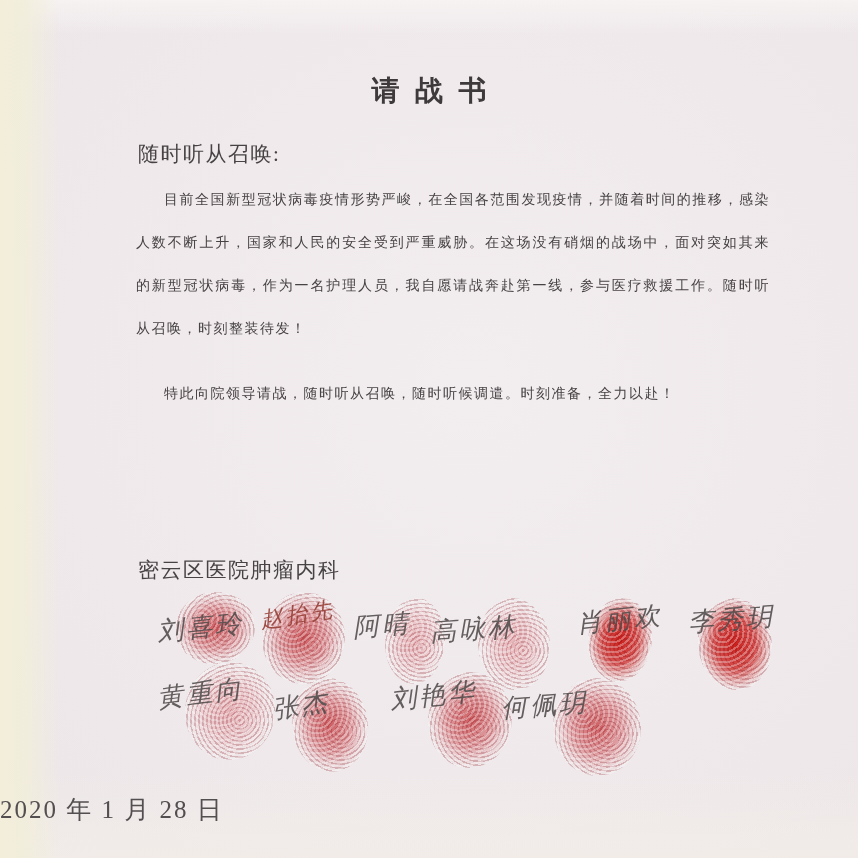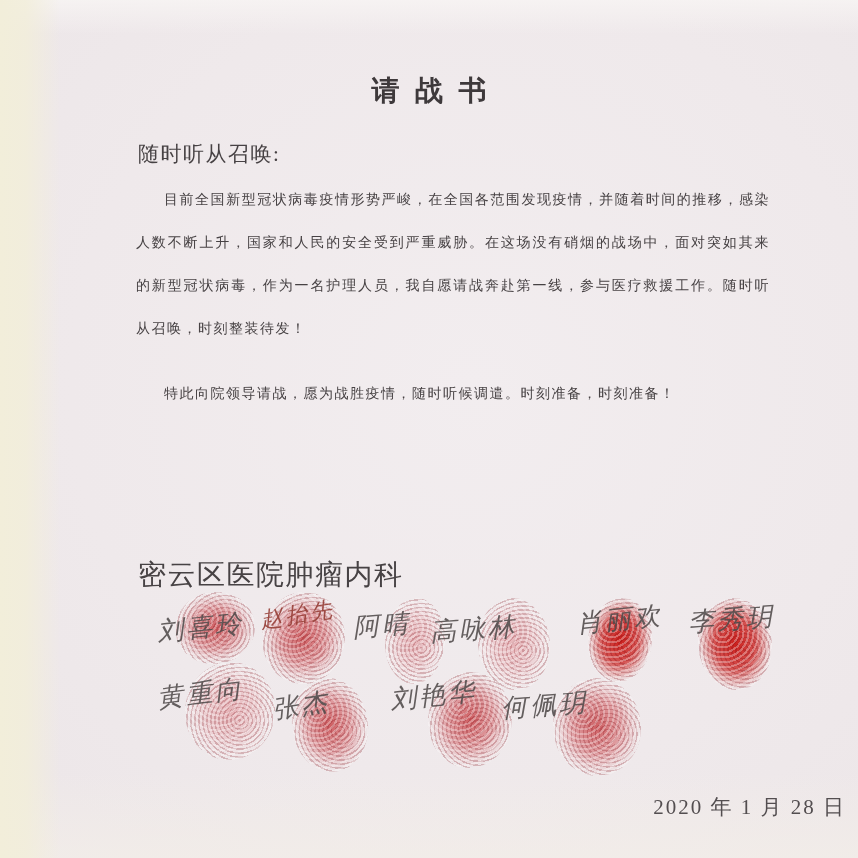--- a/index.html
+++ b/index.html
@@ -27,26 +27,25 @@
     font-size:21px;color:#474244;letter-spacing:1.5px;
   }
   .body-text{
     position:absolute;top:178px;left:136px;width:634px;
     font-size:14px;color:#474244;letter-spacing:1.5px;
     line-height:43px;text-align:justify;
   }
   .body-text p{margin:0 0 22px 0;text-indent:2em;}
   .department{
     position:absolute;top:556px;left:138px;
-    font-size:28px;color:#474244;letter-spacing:1.5px;
+    font-size:21px;color:#474244;letter-spacing:1.5px;
   }
   .date-line{
     position:absolute;top:793px;left:0;width:800px;
-    text-align:right;
-    font-size:21px;color:#534e50;letter-spacing:2px;padding-left:46px;
+    font-size:25px;color:#534e50;letter-spacing:2px;
   }
   
   .sig{position:absolute;}
   .fp{
     position:absolute;border-radius:50%;z-index:1;
     background-image:
       repeating-radial-gradient(circle at 35% 35%, rgba(255,255,255,.30) 0 2px, rgba(255,255,255,0) 2px 5px),
       repeating-radial-gradient(circle at 62% 58%, rgba(120,0,10,.22) 0 1.5px, rgba(120,0,10,0) 1.5px 4px),
       radial-gradient(ellipse closest-side, var(--c1), var(--c2) 55%, var(--c3) 80%, rgba(255,255,255,0) 99%);
   }
@@ -86,21 +85,21 @@
 <body>
 
 <div class="page">
 
   <div class="doc-title">请战书</div>
 
   <div class="salutation">随时听从召唤:</div>
 
   <div class="body-text">
     <p>目前全国新型冠状病毒疫情形势严峻，在全国各范围发现疫情，并随着时间的推移，感染人数不断上升，国家和人民的安全受到严重威胁。在这场没有硝烟的战场中，面对突如其来的新型冠状病毒，作为一名护理人员，我自愿请战奔赴第一线，参与医疗救援工作。随时听从召唤，时刻整装待发！</p>
-    <p>特此向院领导请战，愿为战胜疫情，随时听候调遣。时刻准备，时刻准备！</p>
+    <p>特此向院领导请战，随时听从召唤，随时听候调遣。时刻准备，全力以赴！</p>
   </div>
 
   <div class="department">密云区医院肿瘤内科</div>
 
   <div class="sig s1" style="left:175px;top:592px;">
     <div class="fp fp-med"></div>
     <span class="sig-name">刘喜玲</span>
   </div>
   <div class="sig s2" style="left:262px;top:592px;">
     <div class="fp fp-med"></div>

